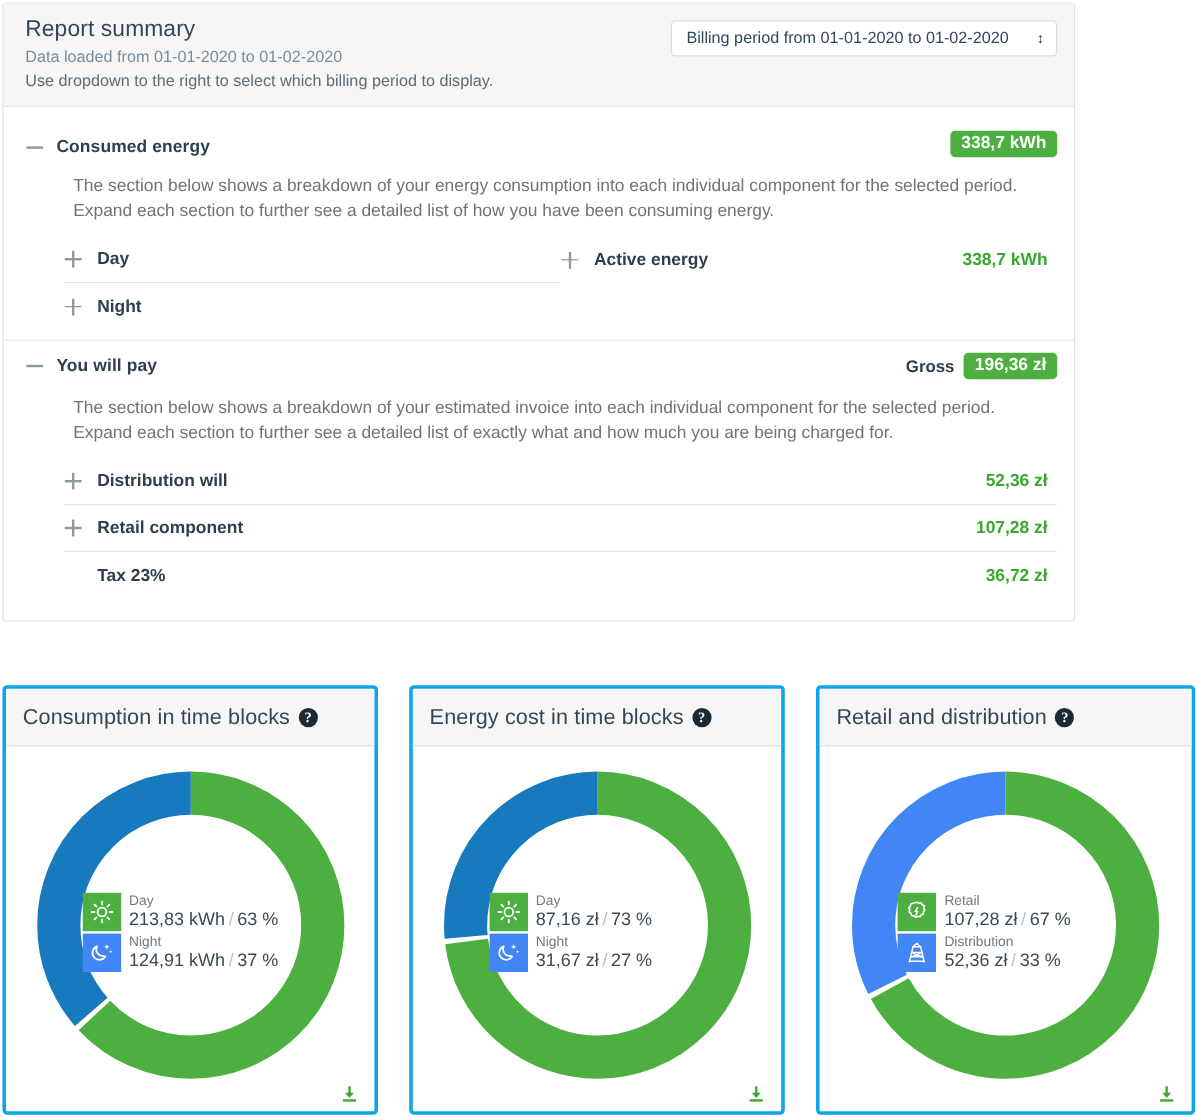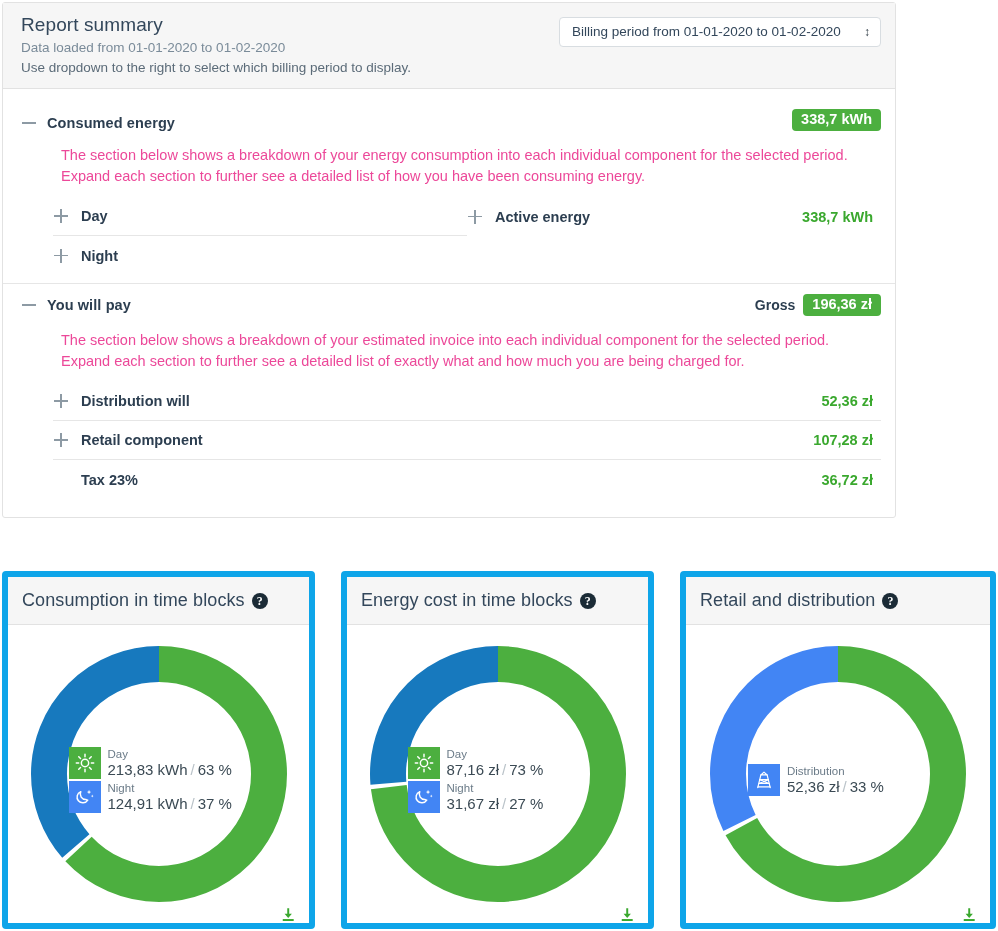--- a/index.html
+++ b/index.html
@@ -131,21 +131,21 @@
     font-size: 14.5px;
     border-radius: 4px;
     padding: 3px 9px 4px;
     line-height: 15px;
     white-space: nowrap;
   }
 
   .section-desc {
     font-family: "Liberation Sans Narrow", "Liberation Sans", sans-serif;
     font-size: 14.5px;
-    color: #ec4899;
+    color: #737373;
     line-height: 21px;
     padding: 4px 44px 10px 58px;
     max-width: 960px;
   }
 
   
   .rows-2col {
     display: flex;
     flex-wrap: wrap;
     padding: 0 14px 0 50px;
@@ -206,21 +206,21 @@
   .cards {
     position: absolute;
     left: 2px;
     top: 571px;
     width: 994px;
     display: flex;
     gap: 26px;
   }
   .card {
     background: #ffffff;
-    border: 6px solid #0ea5e9;
+    border: 3px solid #0ea5e9;
     border-radius: 4px;
     overflow: hidden;
     position: relative;
   }
   .card.c1 { width: 313px; height: 358px; }
   .card.c2 { width: 313px; height: 358px; }
   .card.c3 { width: 316px; height: 358px; }
 
   .card-head {
     background: #f6f6f6;
@@ -516,20 +516,34 @@
         <svg width="274" height="274" viewBox="0 0 274 274">
           <g transform="translate(137,137) rotate(-90)">
             <circle r="110" fill="none" stroke="#4caf3f" stroke-width="36" stroke-dasharray="463.1 228.1"></circle>
             <circle r="110" fill="none" stroke="#4285f4" stroke-width="36" stroke-dasharray="224.1 467.1" stroke-dashoffset="-467.1"></circle>
           </g>
         </svg>
       </div>
 
       <div class="legend">
         <div class="legend-row">
+          <span class="legend-swatch" style="background:#4caf3f">
+            <svg width="22" height="22" viewBox="0 0 24 24" fill="none" stroke="#ffffff" stroke-width="1.5" stroke-linejoin="round">
+              <path d="M12 3.2l1.9.9 2-.5 1 1.8 1.9 1-.4 2 .9 1.9-1.4 1.5.1 2.1-2 .7-1.2 1.7-2-.4-1.8 1-1.5-1.4-2.1-.2-.6-2-1.7-1.2.5-2-.9-1.9 1.5-1.4.2-2.1 2-.6z"></path>
+              <path d="M12.6 8.2l-2.1 3.3h2.2l-1.3 3" stroke-linecap="round"></path>
+            </svg>
+          </span>
+          <span class="legend-text">
+            <span class="legend-name">Retail</span>
+            <span class="legend-vals">
+              <span>107,28 zł</span><span class="sep">/</span><span>67 %</span>
+            </span>
+          </span>
+        </div>
+        <div class="legend-row">
           <span class="legend-swatch" style="background:#4285f4">
             <svg width="22" height="22" viewBox="0 0 24 24" fill="none" stroke="#ffffff" stroke-width="1.3" stroke-linecap="round" stroke-linejoin="round">
               <path d="M12 3.4l-3.4 3.1h6.8z"></path>
               <path d="M8.6 6.5L5.2 20.4M15.4 6.5l3.4 13.9"></path>
               <path d="M7.3 11.6h9.4M6.4 15.6h11.2M5.5 19.6h13"></path>
               <path d="M7.3 11.6l9.4 4M16.7 11.6l-9.4 4"></path>
             </svg>
           </span>
           <span class="legend-text">
             <span class="legend-name">Distribution</span>

